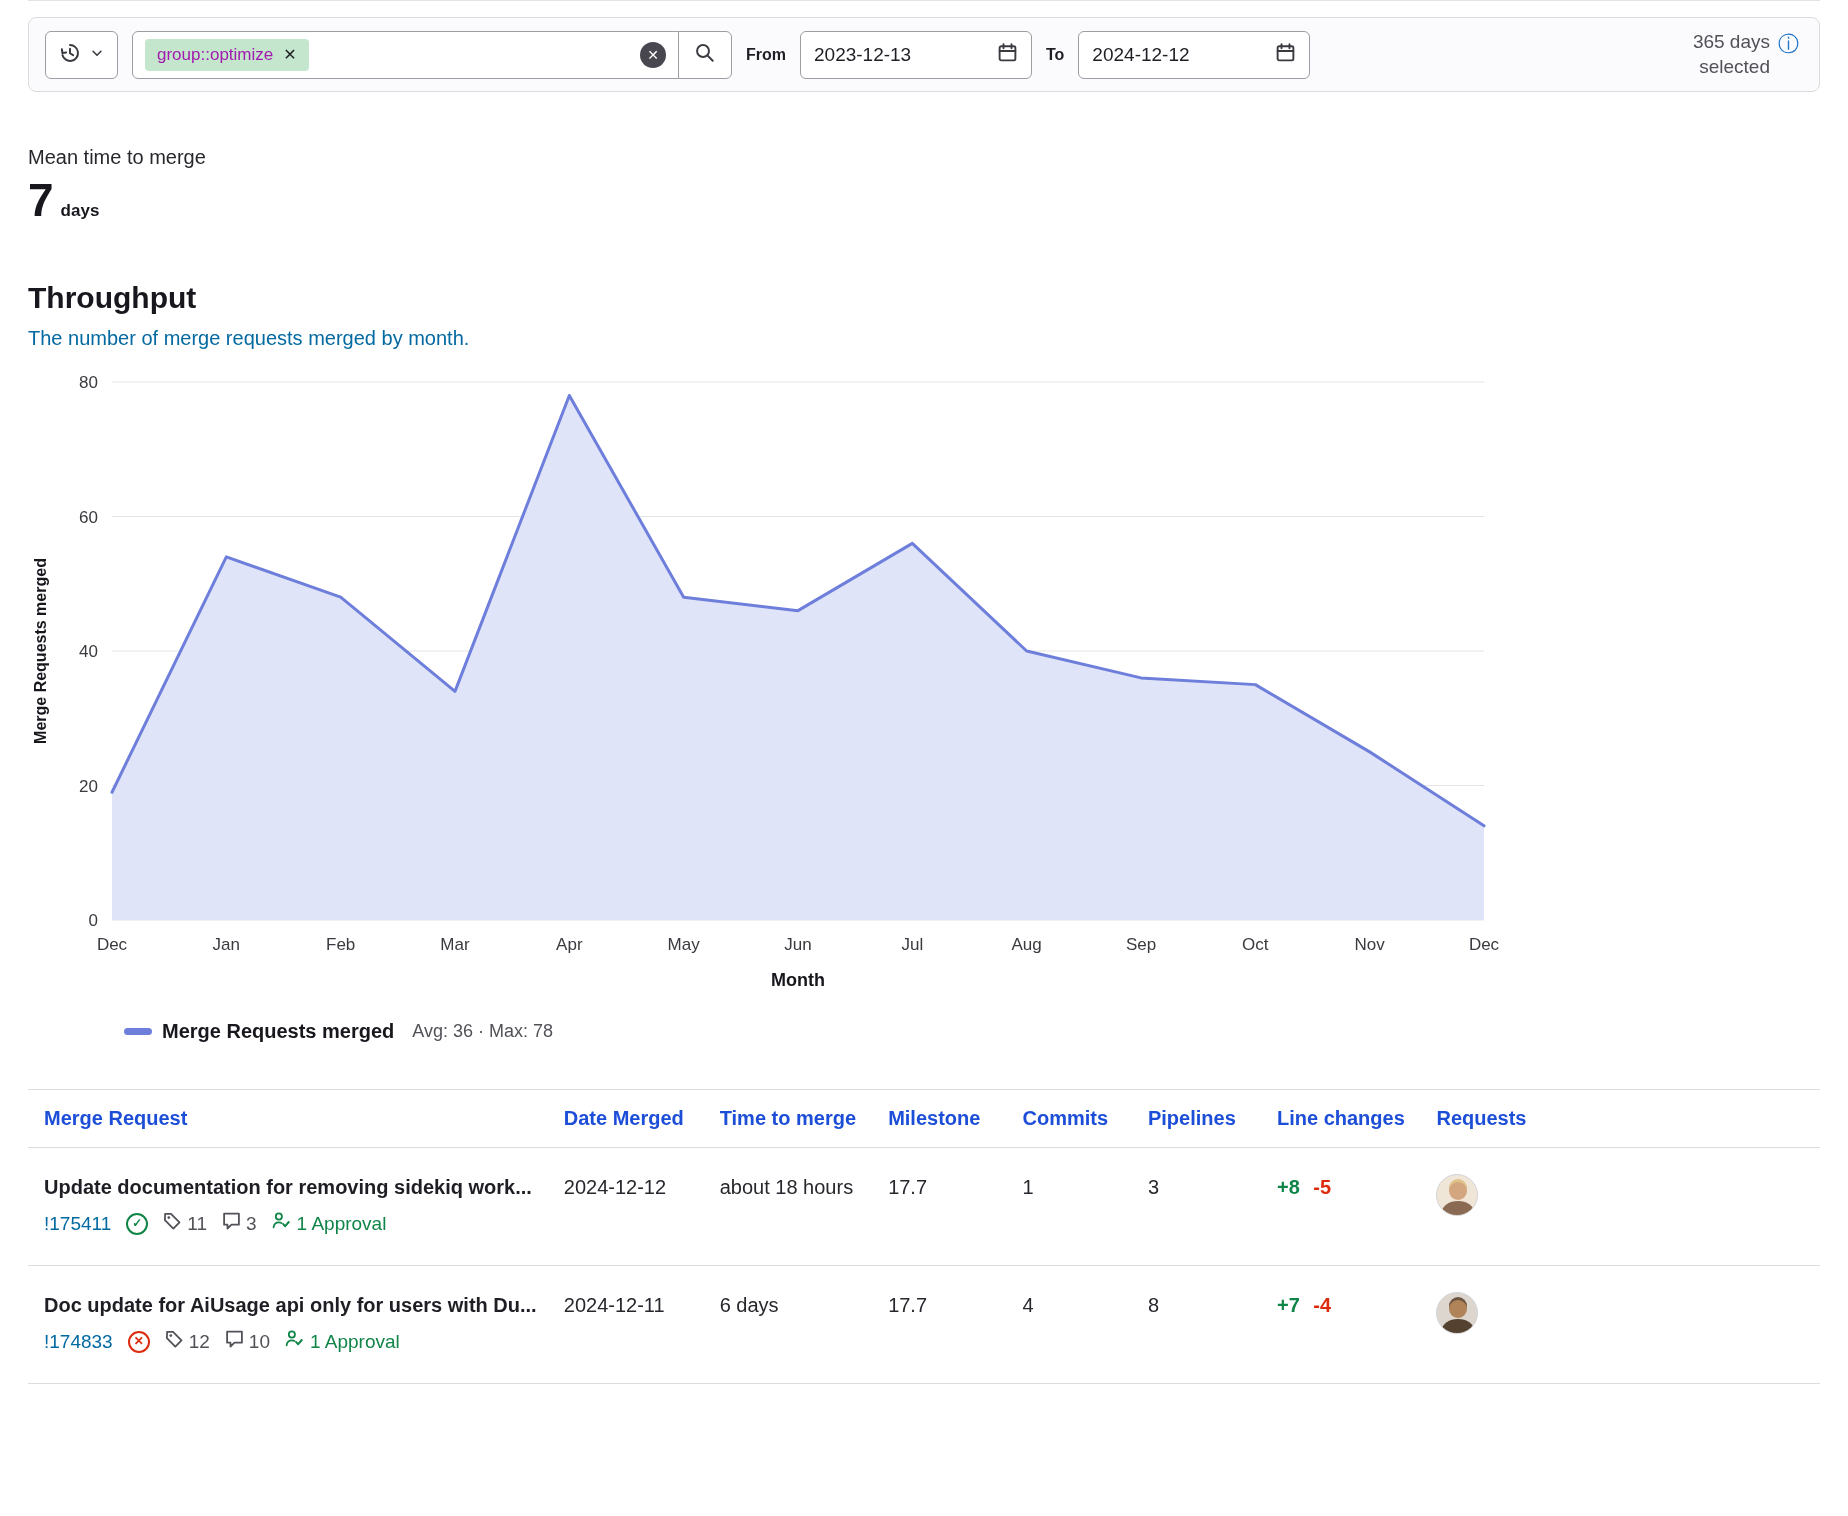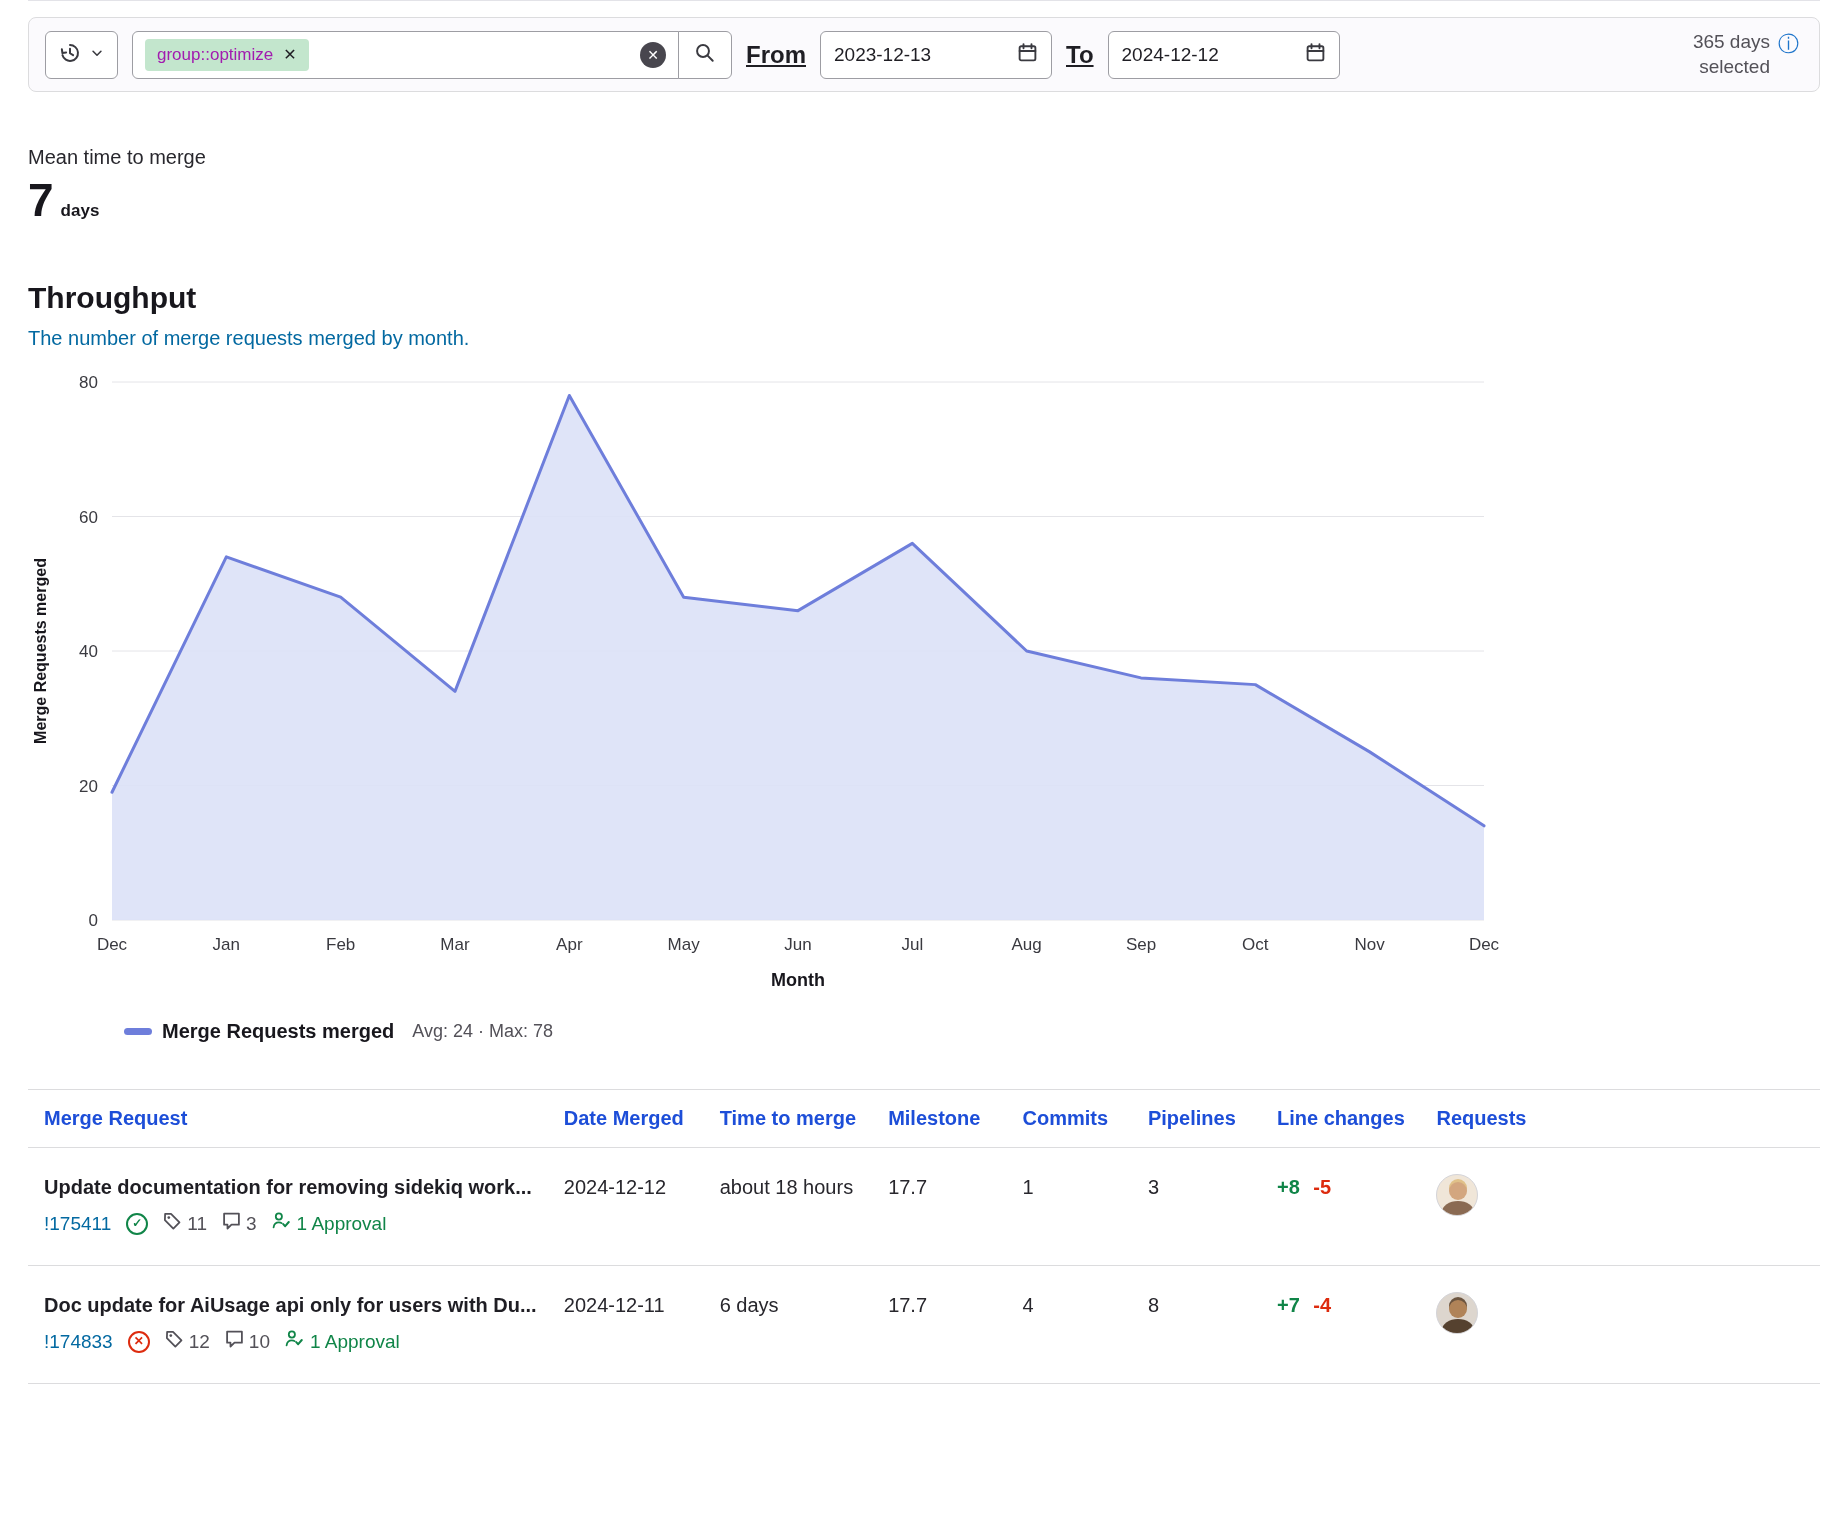--- a/index.html
+++ b/index.html
@@ -40,21 +40,21 @@
   .token-close { border: none; background: transparent; color: #1f1e24; font-size: 16px; padding: 0 8px; cursor: pointer; line-height: 1; }
   .input-spacer { flex: 1; }
   .clear-btn {
     width: 26px; height: 26px; border-radius: 50%; background: #48464e; color: #fff;
     border: none; font-size: 14px; line-height: 26px; text-align: center; cursor: pointer; flex: none;
   }
   .search-btn {
     width: 54px; border: 1px solid #9d9da3; border-left: 1px solid #9d9da3; margin-left: -1px;
     border-radius: 0 6px 6px 0; background: #fff; display: flex; align-items: center; justify-content: center; cursor: pointer;
   }
-  .range-label { font-size: 24px; font-weight: 700; color: #1f1e24; text-decoration: underline; }
+  .range-label { font-size: 16px; font-weight: 700; color: #1f1e24; }
   .date-field {
     width: 232px; height: 48px; border: 1px solid #9d9da3; border-radius: 6px; background: #fff;
     display: flex; align-items: center; padding: 0 13px; font-size: 19px; color: #1f1e24; cursor: text;
   }
   .date-field .cal { margin-left: auto; }
   .range-summary { margin-left: auto; display: flex; align-items: flex-start; gap: 8px; padding-right: 4px; }
   .days-text { width: 112px; text-align: right; font-size: 19px; color: #535158; line-height: 1.3; }
   .info-icon { color: #1f75cb; font-size: 21px; line-height: 1; margin-top: 3px; cursor: pointer; }
 
   
@@ -217,21 +217,21 @@
         <text x="1341.6666666666667" y="590" text-anchor="middle" font-size="17" fill="#3a3a40">Nov</text>
         <text x="1456" y="590" text-anchor="middle" font-size="17" fill="#3a3a40">Dec</text>
         <polygon points="84,560 84,432.22499999999997 198.33333333333331,196.84999999999997 312.66666666666663,237.20000000000002 427,331.34999999999997 541.3333333333333,35.45000000000001 655.6666666666666,237.20000000000002 770,250.65000000000003 884.3333333333334,183.40000000000003 998.6666666666666,291 1113,317.90000000000003 1227.3333333333333,324.625 1341.6666666666667,391.875 1456,465.84999999999997 1456,560" fill="#dce1f7" fill-opacity="0.9"></polygon>
         <polyline points="84,432.22499999999997 198.33333333333331,196.84999999999997 312.66666666666663,237.20000000000002 427,331.34999999999997 541.3333333333333,35.45000000000001 655.6666666666666,237.20000000000002 770,250.65000000000003 884.3333333333334,183.40000000000003 998.6666666666666,291 1113,317.90000000000003 1227.3333333333333,324.625 1341.6666666666667,391.875 1456,465.84999999999997" fill="none" stroke="#6e7edb" stroke-width="3" stroke-linejoin="round" stroke-linecap="round"></polyline>
         <text x="770" y="626" text-anchor="middle" font-size="18" font-weight="bold" fill="#18171d">Month</text>
         <text transform="rotate(-90 18 291)" x="18" y="291" text-anchor="middle" font-size="16" font-weight="bold" fill="#18171d">Merge Requests merged</text>
       </svg>
     <div class="legend-row">
       <span class="legend-swatch" style="background: rgb(110, 126, 219);"></span>
       <span class="legend-label">Merge Requests merged</span>
-      <span class="legend-stats">Avg: 24 · Max: 78</span>
+      <span class="legend-stats">Avg: 36 · Max: 78</span>
     </div>
   </div>
 
   <table class="mr-table">
     <colgroup>
       <col style="width:29.9%">
         <col style="width:8.7%">
         <col style="width:9.4%">
         <col style="width:7.5%">
       <col style="width:7%">

